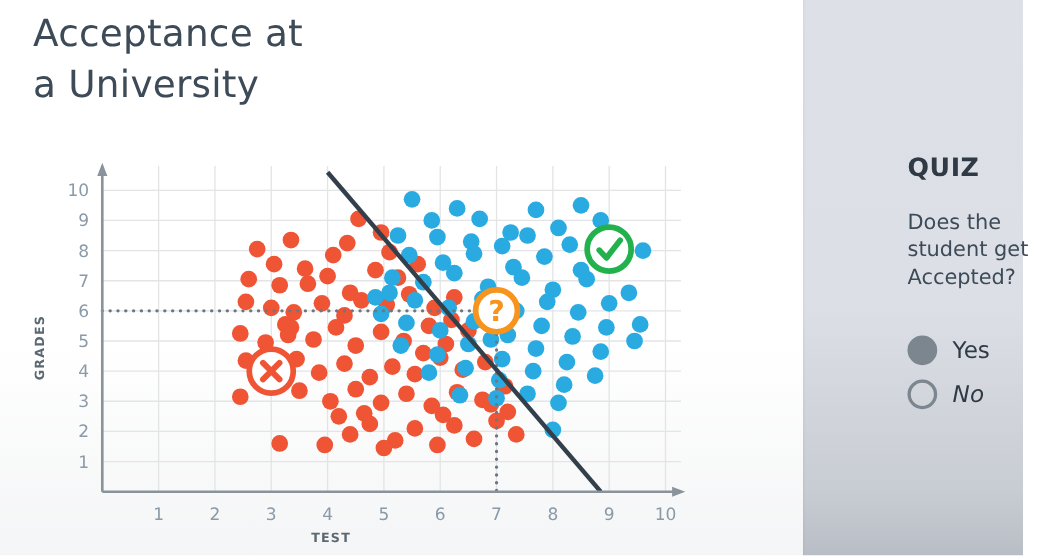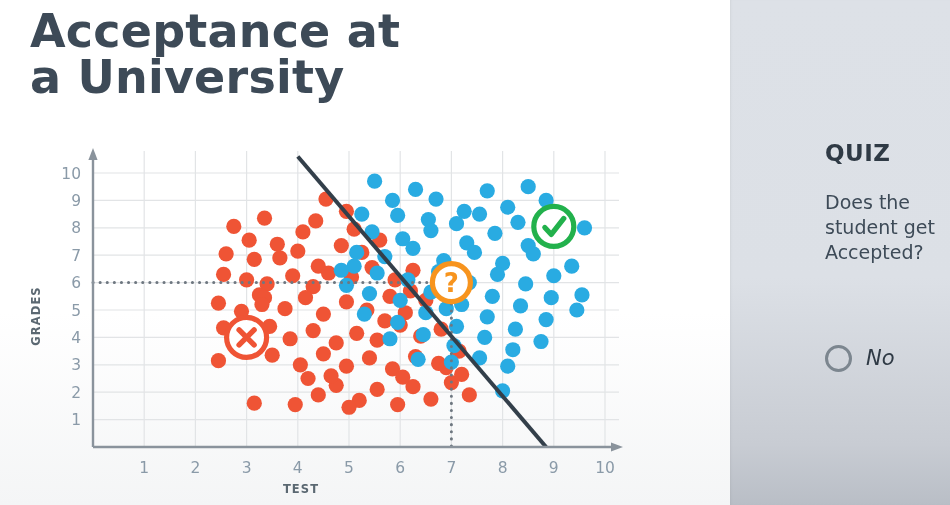--- a/index.html
+++ b/index.html
@@ -13,40 +13,40 @@
   }
   #root{position:relative;width:950px;height:505px;}
 
   
   .slide{
     position:absolute;left:0;top:0;width:730px;height:505px;
     background:linear-gradient(to bottom,#ffffff 0%,#ffffff 62%,#f4f5f6 100%);
   }
   .title{
     position:absolute;left:30px;top:8px;width:420px;
-    font-size:46px;line-height:46px;color:#3d4a57;font-weight:700;
+    font-size:34px;line-height:46px;color:#3d4a57;font-weight:400;
     letter-spacing:0.2px;
     white-space:pre-line;
   }
 
   
   .plot{position:absolute;left:0;top:0;width:730px;height:505px;}
   svg.chart{position:absolute;left:0;top:0;}
 
   .axis-name{
     fill:#5b6872;font-size:11.5px;font-weight:700;letter-spacing:1.1px;
     font-family:"DejaVu Sans",sans-serif;
   }
   .tick-lbl{
     fill:#8a9aa8;font-size:15.5px;font-family:"DejaVu Sans",sans-serif;
   }
 
   
   .quiz{
-    position:absolute;left:730px;top:0;width:220px;height:505px;
+    position:absolute;left:730px;top:0;width:200px;height:505px;
     background:linear-gradient(to bottom,#dde1e7 0%,#dce0e6 55%,#c8ccd3 88%,#b9bec6 100%);
     box-shadow:inset 2px 0 3px -2px rgba(0,0,0,0.10);
   }
   .quiz-title{
     position:absolute;left:95px;top:140px;
     font-size:23px;font-weight:700;color:#2f3a45;letter-spacing:0.5px;
   }
   .quiz-q{
     position:absolute;left:95px;top:190px;width:135px;
     font-size:19px;line-height:25px;color:#3d4a57;
@@ -294,19 +294,23 @@
         </svg>
     </div>
   </div>
 
   <div class="quiz">
     <div class="quiz-title">QUIZ</div>
     <div class="quiz-q">Does the
 student get
 Accepted?</div>
 
+    <div class="opt opt-yes">
+      <span class="radio filled"></span>
+      <span class="opt-lbl">Yes</span>
+    </div>
 
     <div class="opt opt-no">
       <span class="radio empty"></span>
       <span class="opt-lbl">No</span>
     </div>
   </div>
 </div>
 
 </body></html>

